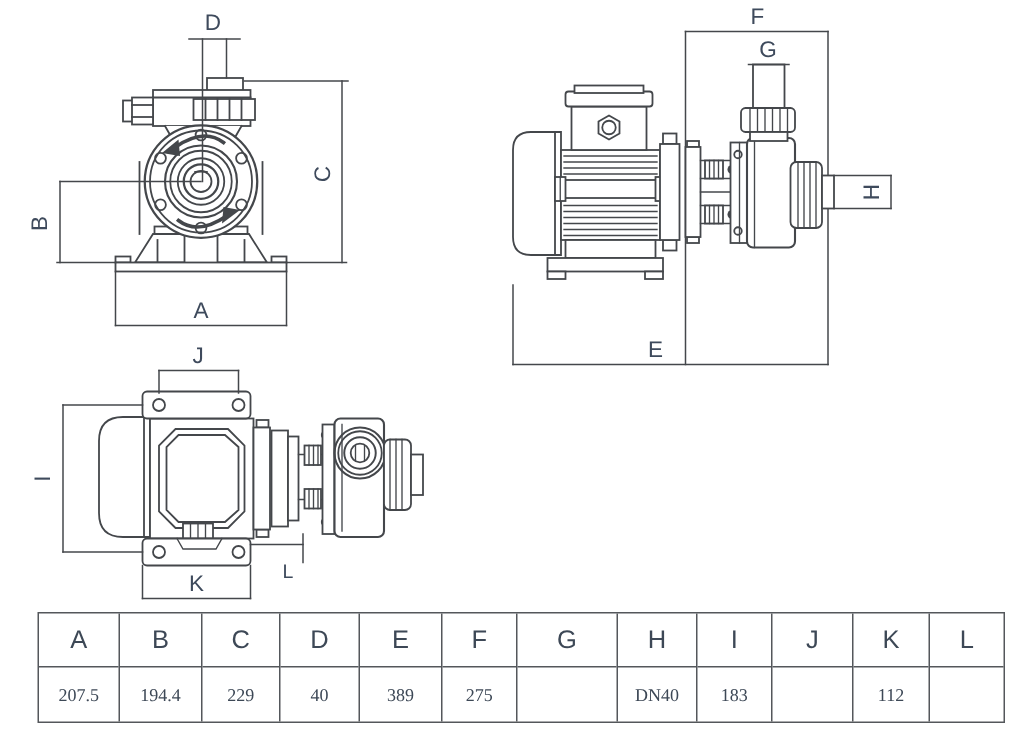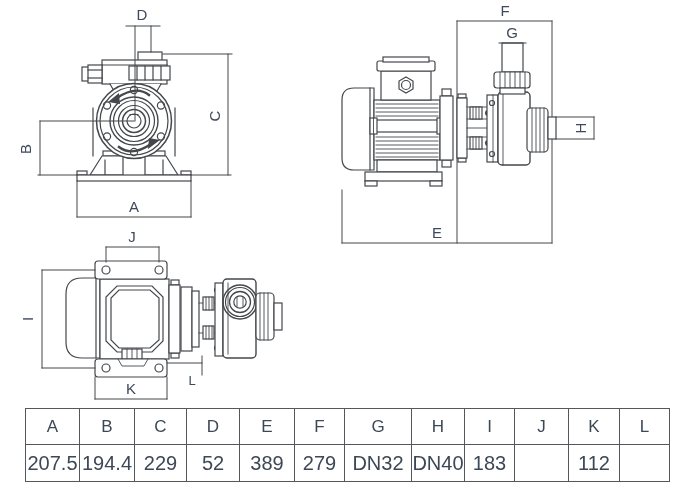--- a/index.html
+++ b/index.html
@@ -8,21 +8,21 @@
   svg text{font-family:"Liberation Sans",sans-serif;fill:#3e4a5c;}
   .dimlbl{font-size:15px;}
   
   #dim-table{position:absolute;left:25px;top:408px;display:flex;
              border:1.6px solid #54575b;box-sizing:border-box;background:#fff;}
   .col{display:flex;flex-direction:column;box-sizing:border-box;}
   .col + .col{border-left:1.5px solid #54575b;}
   .th,.td{display:flex;align-items:center;justify-content:center;
           color:#3d4856;box-sizing:border-box;}
   .th{height:36px;font-size:17px;border-bottom:1.5px solid #54575b;}
-  .td{height:36px;font-size:20px;}
+  .td{height:36px;font-size:12px;font-family:Liberation Serif, serif;}
 </style>
 </head>
 <body>
 
 <div id="stage">
 
 <svg width="681" height="407" viewBox="0 0 681 407" fill="none" stroke="#44474b" stroke-width="1.2" stroke-linecap="square">
 
   <g>
 
@@ -345,33 +345,32 @@
   <div class="col" style="width:55px">
     <div class="th">B</div>
     <div class="td">194.4</div>
   </div>
   <div class="col" style="width:52px">
     <div class="th">C</div>
     <div class="td">229</div>
   </div>
   <div class="col" style="width:53px">
     <div class="th">D</div>
-    <div class="td">52</div>
+    <div class="td">40</div>
   </div>
   <div class="col" style="width:55px">
     <div class="th">E</div>
     <div class="td">389</div>
   </div>
   <div class="col" style="width:50px">
     <div class="th">F</div>
-    <div class="td">279</div>
+    <div class="td">275</div>
   </div>
   <div class="col" style="width:67px">
     <div class="th">G</div>
-    <div class="td">DN32</div>
   </div>
   <div class="col" style="width:53px">
     <div class="th">H</div>
     <div class="td">DN40</div>
   </div>
   <div class="col" style="width:50px">
     <div class="th">I</div>
     <div class="td">183</div>
   </div>
   <div class="col" style="width:54px">

